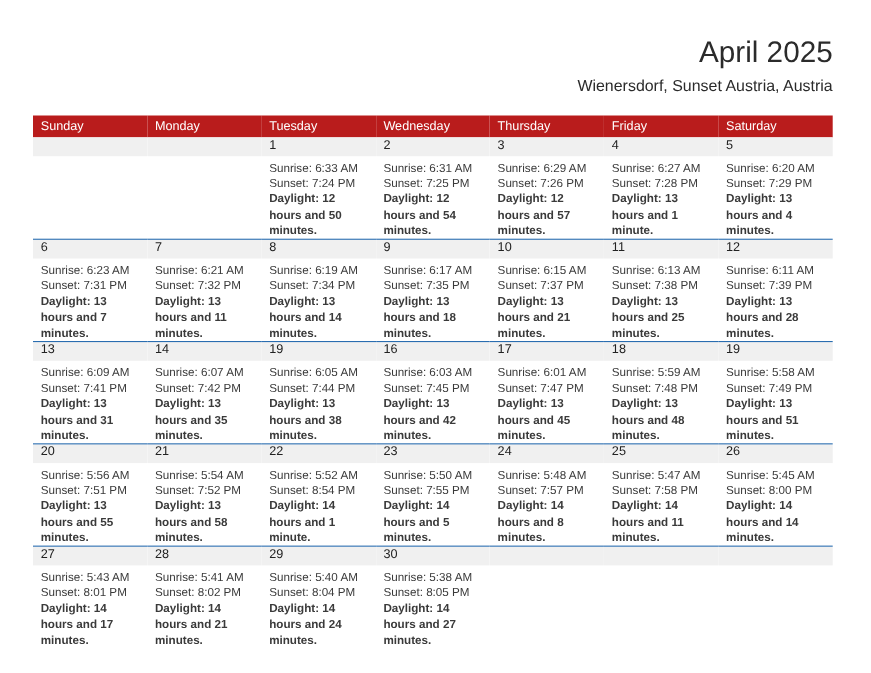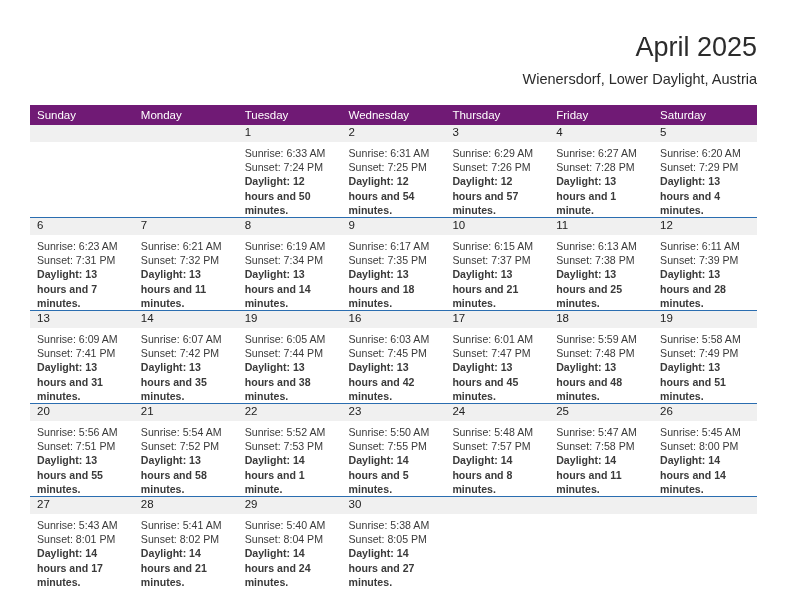--- a/index.html
+++ b/index.html
@@ -86,21 +86,21 @@
     left: 30px;
     top: 105px;
     width: 727px;
   }
   #calendar table {
     border-collapse: collapse;
     width: 727px;
     table-layout: fixed;
   }
   thead th {
-    background: #701a75;
+    background: #b91c1c;
     color: #ffffff;
     font-size: 11.5px;
     font-weight: normal;
     text-align: left;
     padding: 4px 0 4px 7px;
     height: 12px;
     border: none;
   }
   tbody td {
     vertical-align: top;
@@ -139,21 +139,21 @@
   }
 </style>
 </head>
 <body>
 
 <div id="header">
 
 
   <div id="title-block">
     <div id="month-title">April 2025</div>
-    <div id="location-subtitle">Wienersdorf, Lower Daylight, Austria</div>
+    <div id="location-subtitle">Wienersdorf, Sunset Austria, Austria</div>
   </div>
 
 </div>
 
 <div id="calendar">
   <table>
     <thead>
       <tr id="weekday-row">
           <th>Sunday</th>
           <th>Monday</th>
@@ -343,21 +343,21 @@
             <div class="cell-body">
               <div>Sunrise: 5:54 AM</div>
               <div>Sunset: 7:52 PM</div>
               <div class="daylight">Daylight: 13 hours and 58 minutes.</div>
             </div>
           </td>
           <td class="">
             <div class="daynum-band">22</div>
             <div class="cell-body">
               <div>Sunrise: 5:52 AM</div>
-              <div>Sunset: 7:53 PM</div>
+              <div>Sunset: 8:54 PM</div>
               <div class="daylight">Daylight: 14 hours and 1 minute.</div>
             </div>
           </td>
           <td class="">
             <div class="daynum-band">23</div>
             <div class="cell-body">
               <div>Sunrise: 5:50 AM</div>
               <div>Sunset: 7:55 PM</div>
               <div class="daylight">Daylight: 14 hours and 5 minutes.</div>
             </div>

